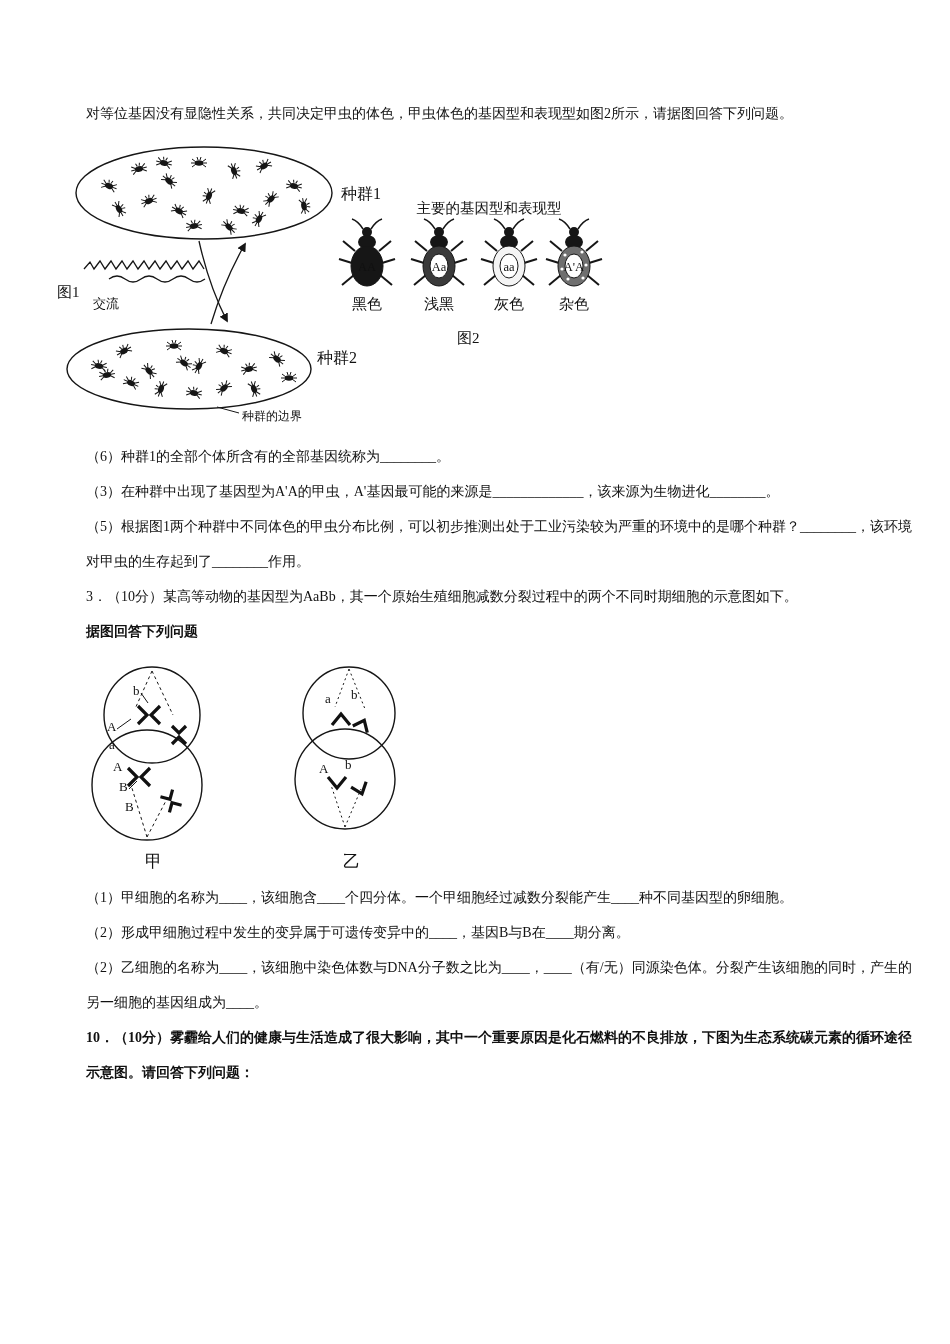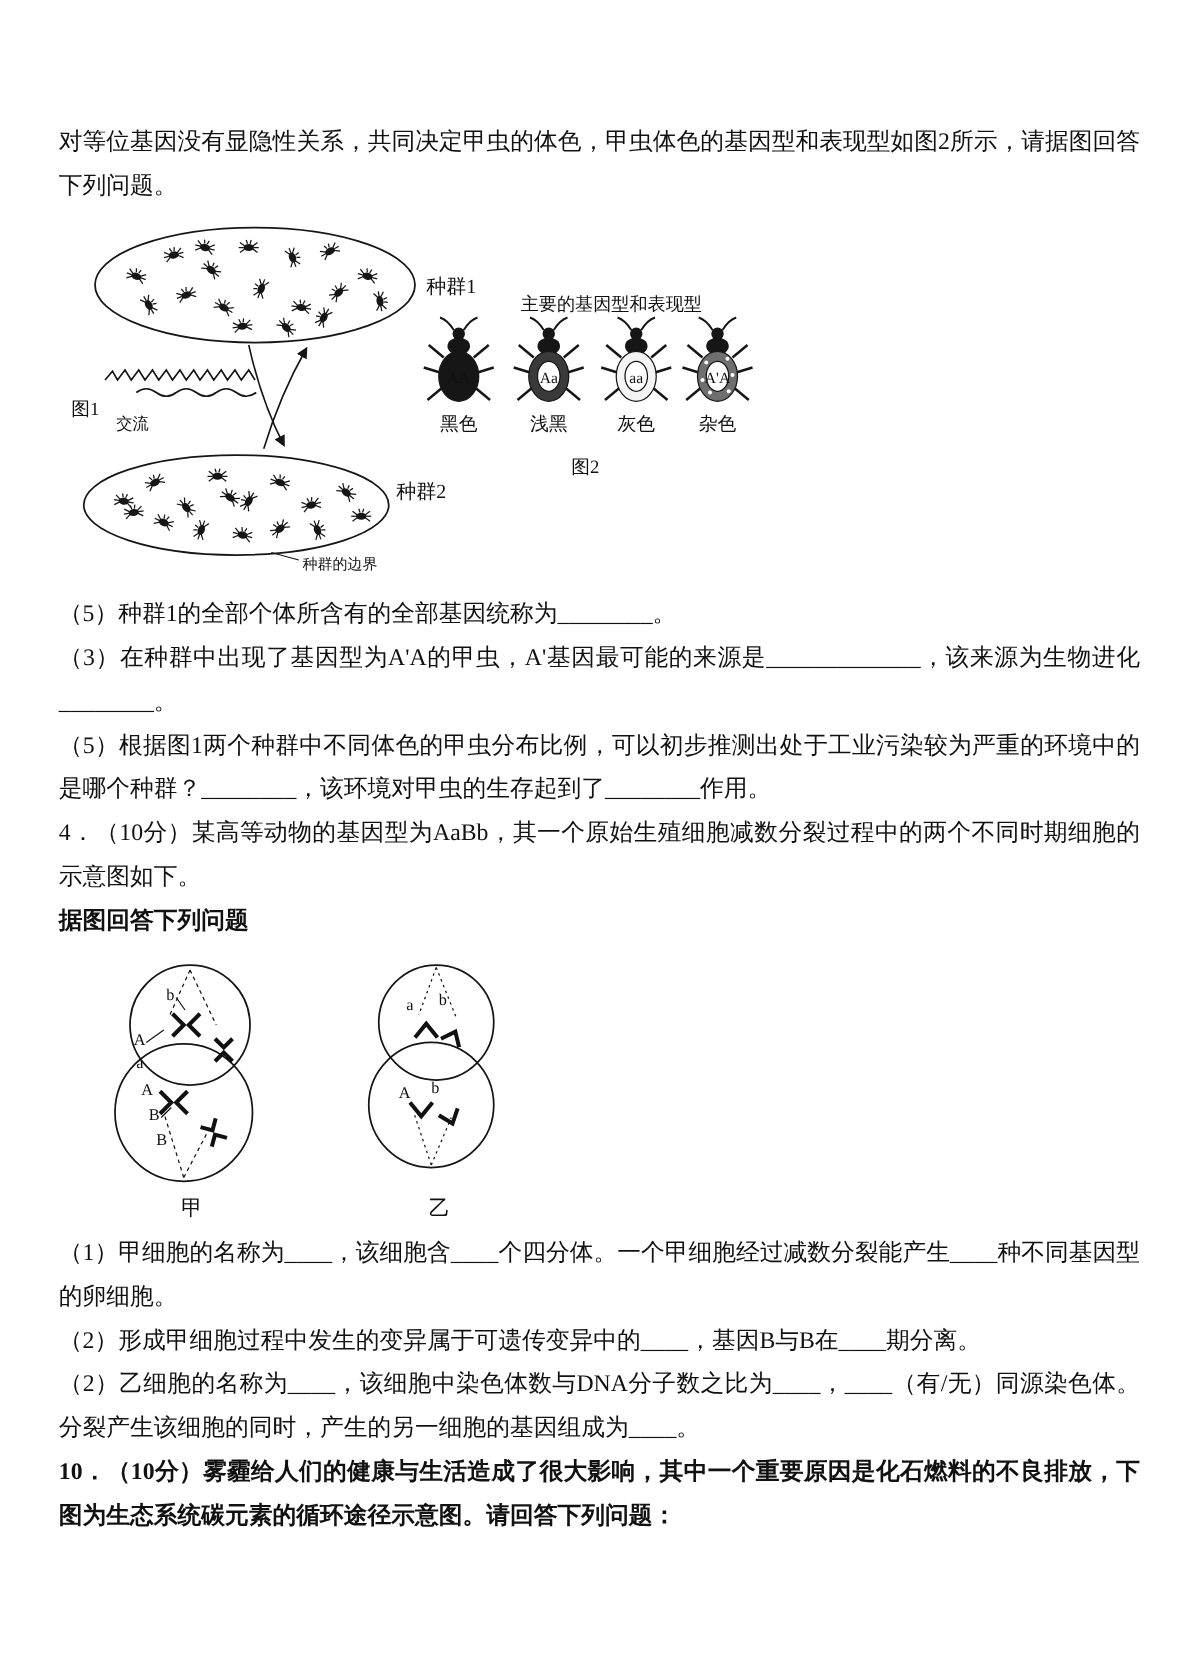--- a/index.html
+++ b/index.html
@@ -9,23 +9,24 @@
     font-family: "Liberation Serif", serif;
     color: #111;
   }
   .page {
     position: relative;
     width: 950px; height: 1344px;
     padding: 96px 38px 0 47px;
     overflow: hidden;
   }
   .para {
-    font-size: 19px;
+    font-size: 14px;
     line-height: 35px;
     text-align: justify;
+    margin-left: 39px;
   }
   .bold { font-weight: bold; }
   .fig-block { display: block; }
   #fig12 { margin: 10px 0 6px 2px; }
   #fig3 { margin: 4px 0 2px 2px; }
   svg text { font-family: "Liberation Serif", serif; fill: #111; }
 </style>
 </head>
 <body>
 
@@ -198,25 +199,25 @@
         </g>
         <ellipse cy="3" rx="9" ry="12" fill="#ffffff" stroke="#161616"></ellipse>
         <text y="8" text-anchor="middle" font-size="12.5">A'A</text>
       </g>
       <text x="525" y="168" text-anchor="middle" font-size="15">杂色</text>
 
       <text x="408" y="202" font-size="15">图2</text>
     </g>
   </svg>
 
-  <p class="para">（5）种群1的全部个体所含有的全部基因统称为________。</p>
+  <p class="para">（6）种群1的全部个体所含有的全部基因统称为________。</p>
   <p class="para">（3）在种群中出现了基因型为A'A的甲虫，A'基因最可能的来源是_____________，该来源为生物进化________。</p>
   <p class="para">（5）根据图1两个种群中不同体色的甲虫分布比例，可以初步推测出处于工业污染较为严重的环境中的是哪个种群？________，该环境对甲虫的生存起到了________作用。</p>
 
-  <p class="para">4．（10分）某高等动物的基因型为AaBb，其一个原始生殖细胞减数分裂过程中的两个不同时期细胞的示意图如下。</p>
+  <p class="para">3．（10分）某高等动物的基因型为AaBb，其一个原始生殖细胞减数分裂过程中的两个不同时期细胞的示意图如下。</p>
   <p class="para bold">据图回答下列问题</p>
 
   <svg id="fig3" class="fig-block" width="430" height="225" viewBox="0 0 430 225">
 
     <g>
       <circle cx="103" cy="62" r="48" fill="none" stroke="#161616" stroke-width="1.4"></circle>
       <circle cx="98" cy="132" r="55" fill="none" stroke="#161616" stroke-width="1.4"></circle>
       <g stroke="#161616" stroke-width="1" stroke-dasharray="3,3" fill="none">
         <path d="M103,18 L86,56"></path>
           <path d="M103,18 L124,62"></path>

